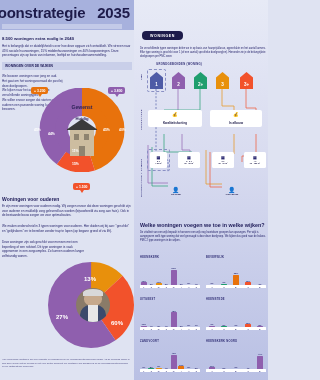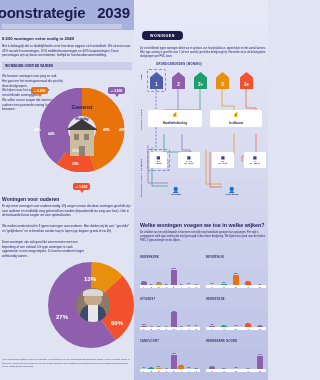--- a/index.html
+++ b/index.html
@@ -140,21 +140,21 @@
 </head>
 <body>
 
 <div class="page">
 
   <div class="left">
 
     <div class="left-hero"></div>
     <div class="hero-title">
       <span>Woonstrategie</span>
-      &nbsp;&nbsp;<span class="hero-year">2039</span>
+      &nbsp;&nbsp;<span class="hero-year">2035</span>
     </div>
     <div class="hero-sub"></div>
 
     <div class="l-pad lead" style="top:36px;">8.500 woningen extra nodig in 2040</div>
 
     <div class="l-pad body-t" style="top:44px;">Het is belangrijk dat er duidelijkheid is over hoe deze opgave zich ontwikkelt. We streven naar 45% sociale huurwoningen, 15% middenhuurwoningen en 40% koopwoningen. Deze percentages zijn op basis van inkomen, leeftijd en huishoudensamenstelling.</div>
 
     <div class="l-pad sec-band" style="top:62px;">
       <span>WONINGEN OVER DE WIJKEN</span>
     </div>

